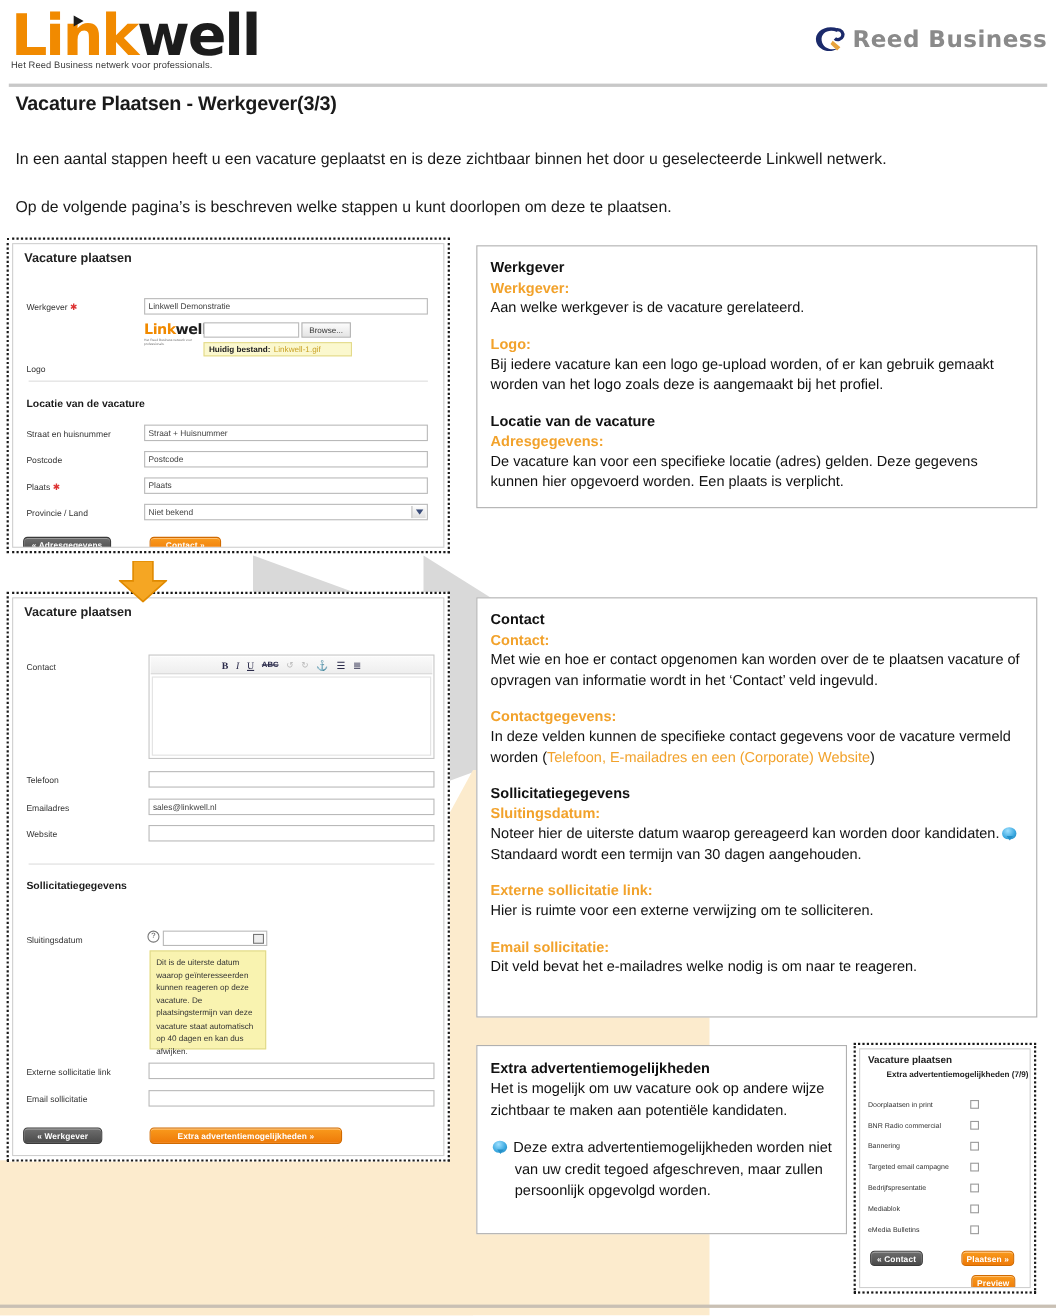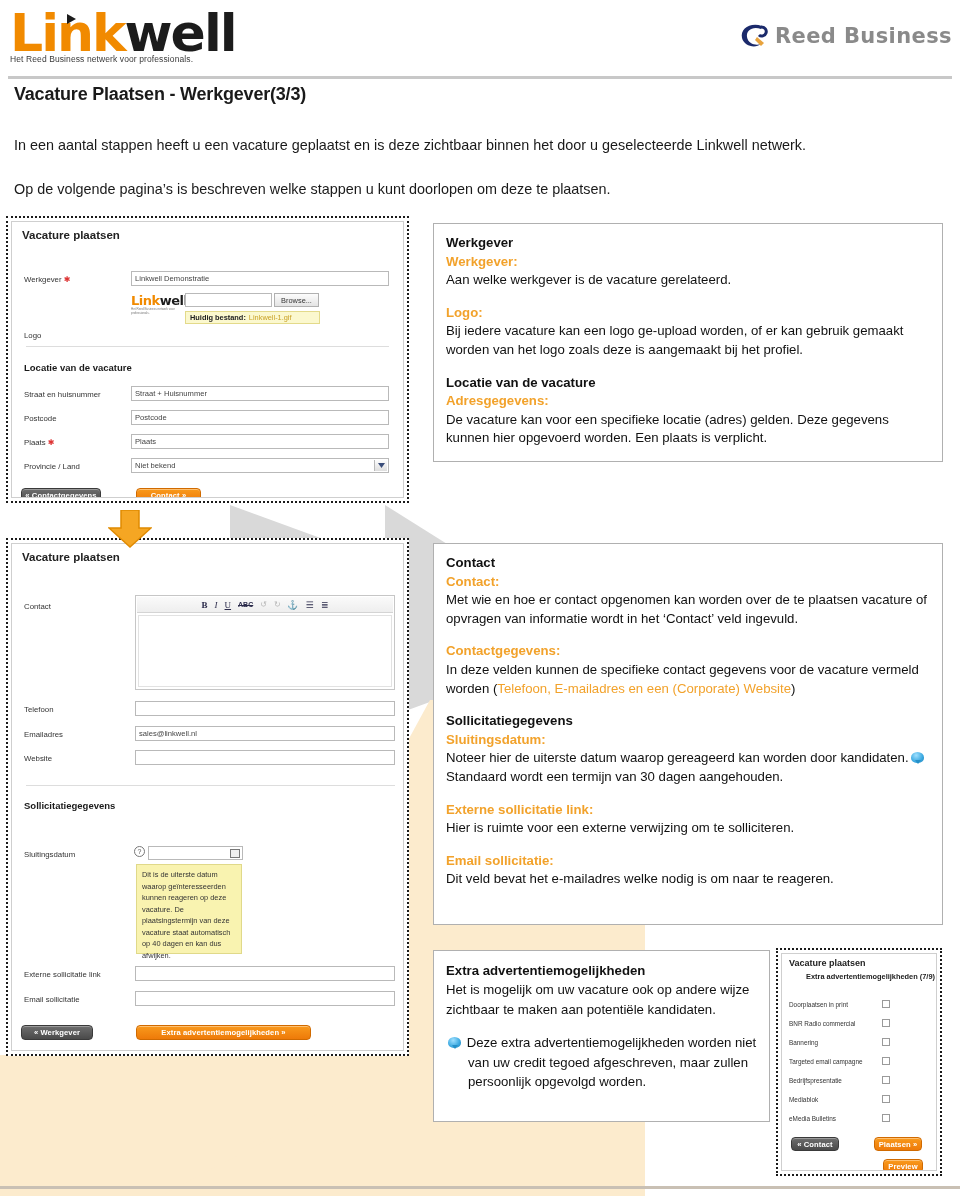--- a/index.html
+++ b/index.html
@@ -191,21 +191,21 @@
     <div class="f-label" style="left:12px; top:240px;">Provincie / Land</div>
     <div class="f-input" style="left:119px; top:236px; width:258px; height:15px;">
       <span>Niet bekend</span>
       <span class="select-arrow">
         <svg width="7" height="5" viewBox="0 0 7 5">
             <polygon points="0,0 7,0 3.5,5" fill="#3a4d7a"></polygon>
           </svg>
       </span>
     </div>
 
-    <div class="btn-grey" style="left:9px; top:266px; width:80px; height:15px;">« Contactgegevens</div>
+    <div class="btn-grey" style="left:9px; top:266px; width:80px; height:15px;">« Adresgegevens</div>
     <div class="btn-orange" style="left:124px; top:266px; width:65px; height:15px;">Contact »</div>
   </div>
 </div>
 
 <svg class="down-arrow" style="left:108px; top:510px;" width="44" height="38" viewBox="0 0 44 38">
   <polygon points="13,0 31,0 31,18 43,18 22,37 1,18 13,18" fill="#F5A623" stroke="#E08A00" stroke-width="1.5"></polygon>
 </svg>
 
 <div class="shot" style="left:6px; top:538px; width:403px; height:518px;">
   <div class="shot-inner">

